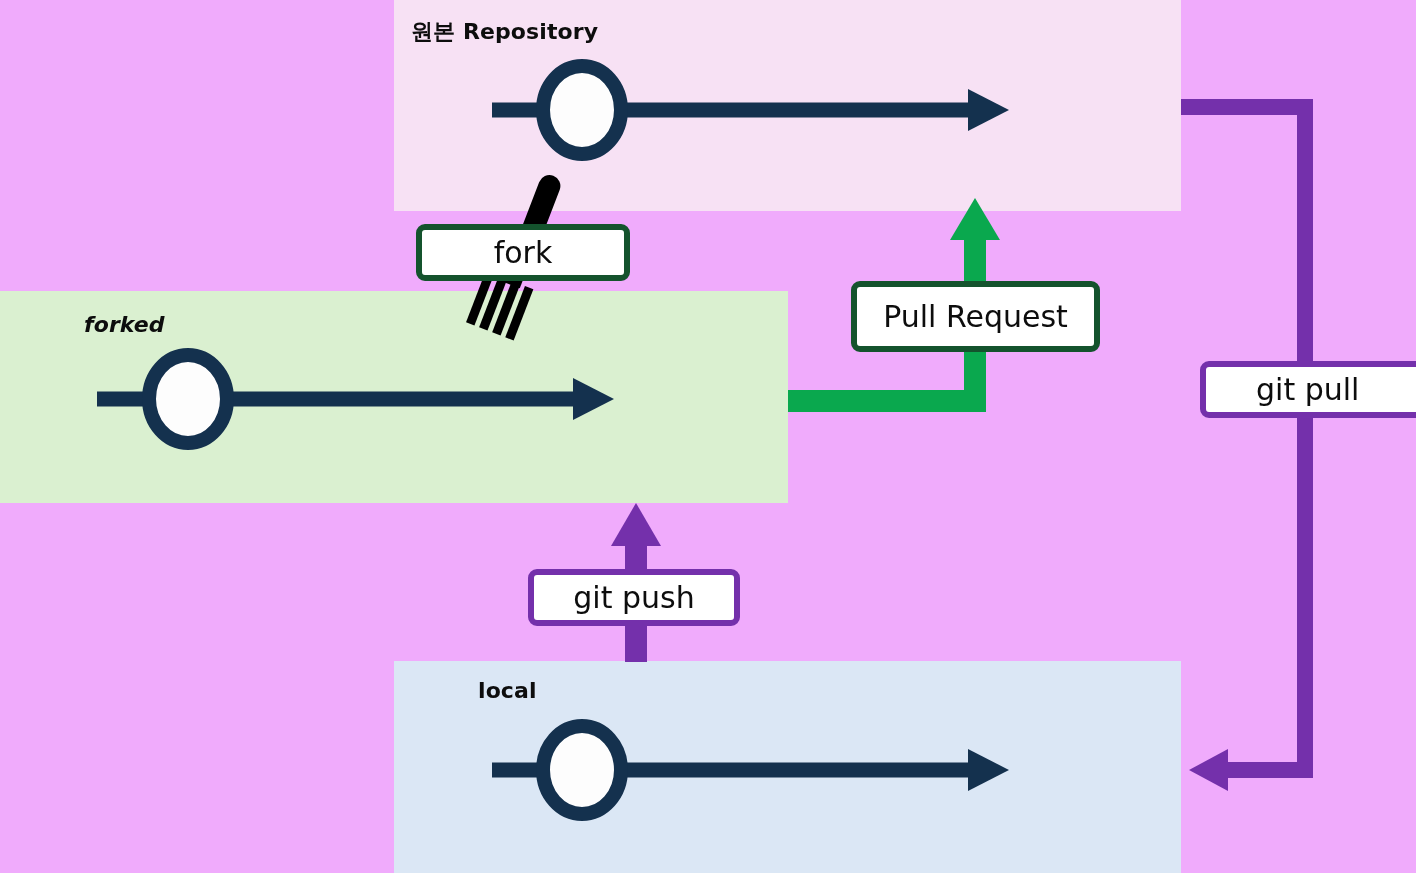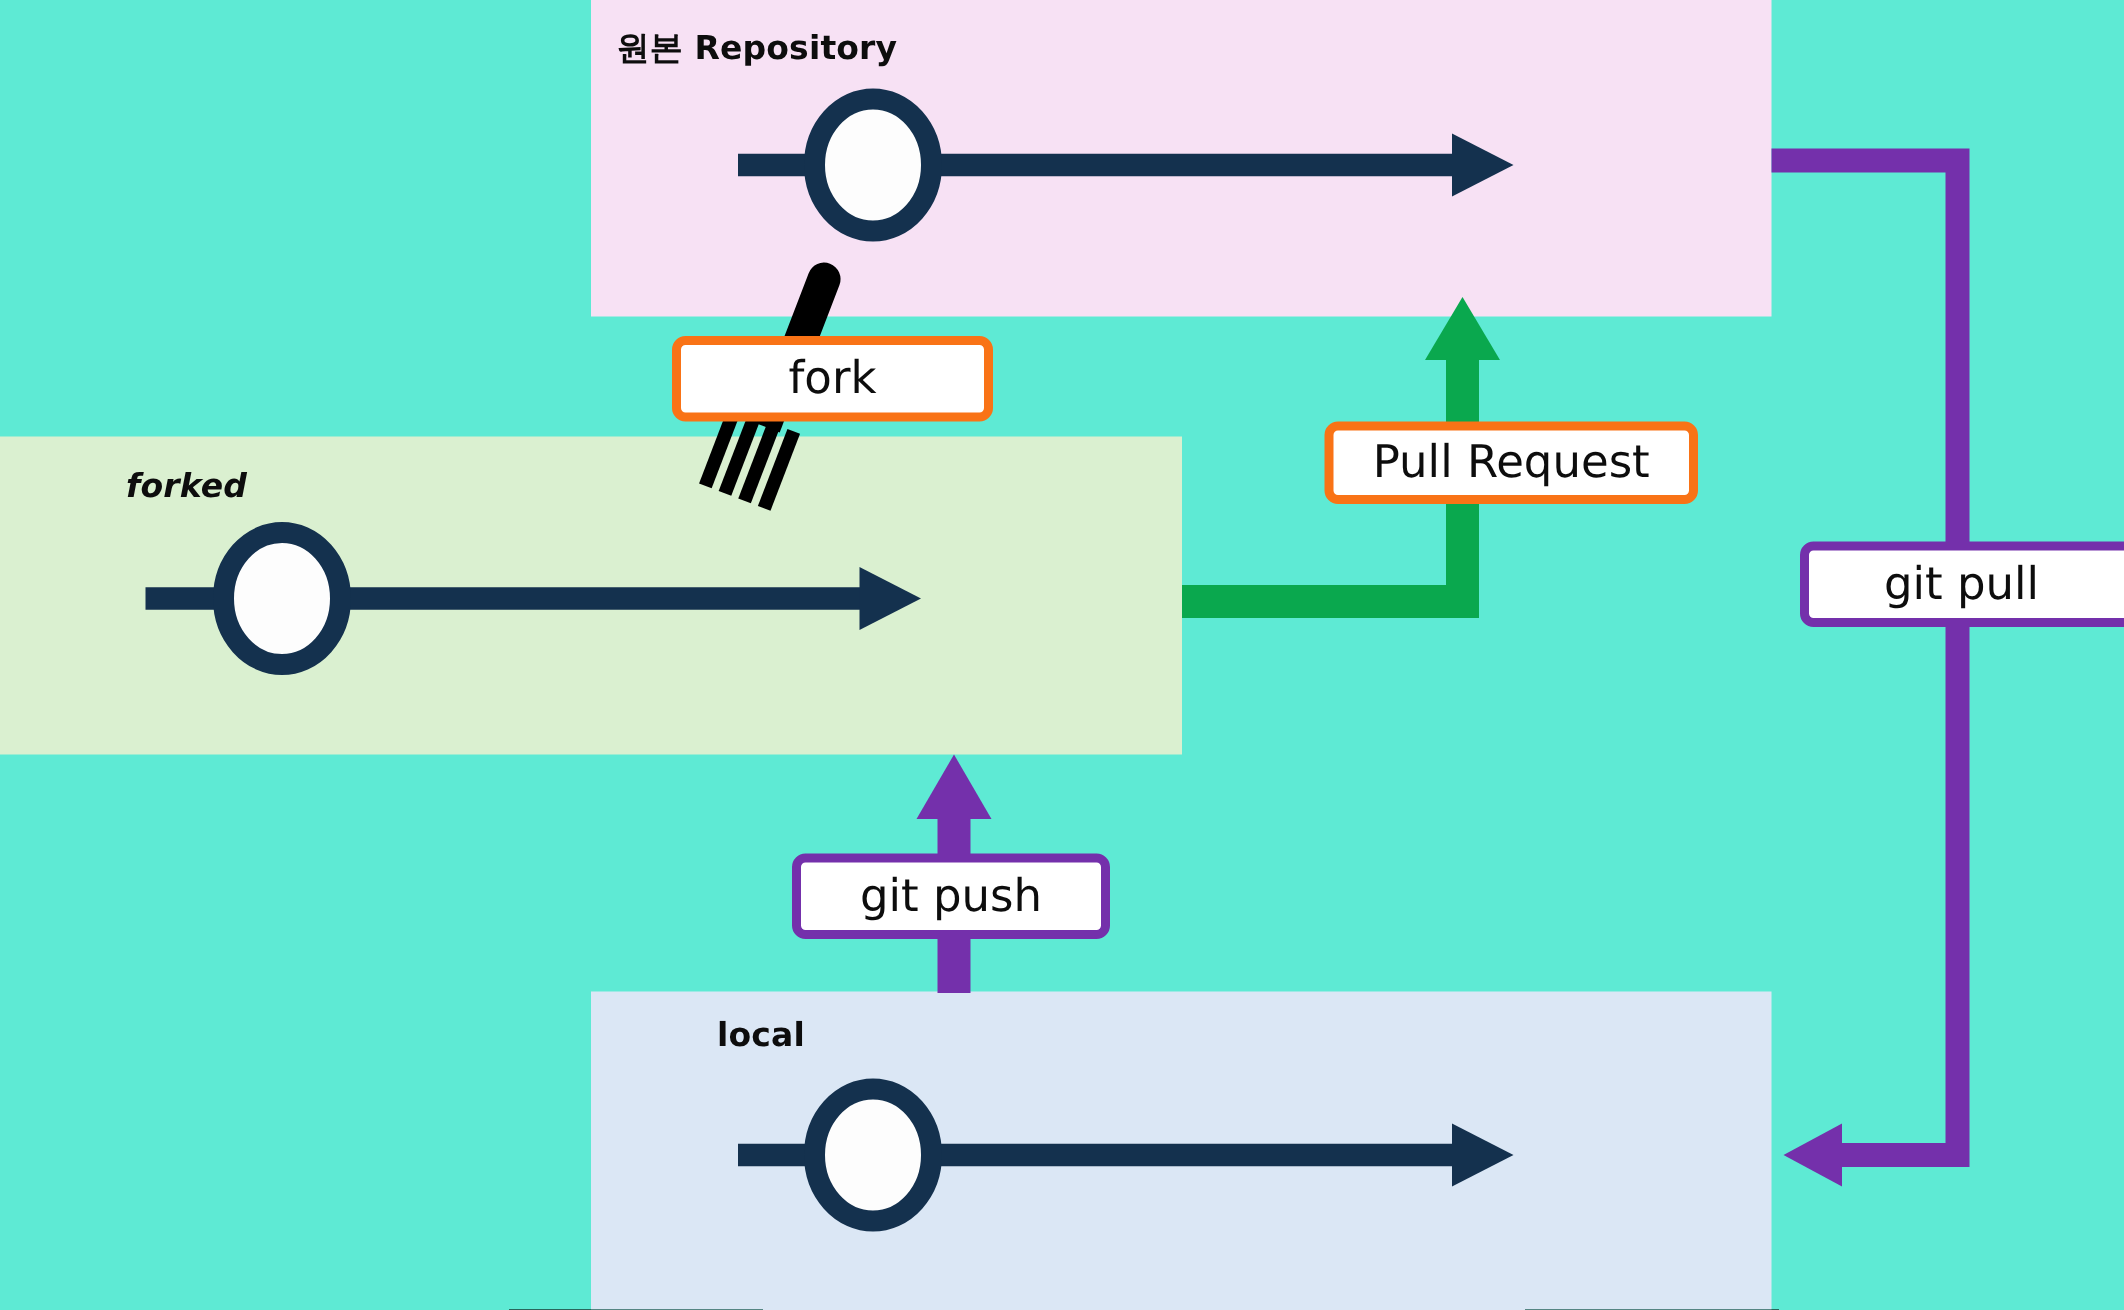--- a/index.html
+++ b/index.html
@@ -10,21 +10,21 @@
   body {
     width: 1416px;
     height: 873px;
     overflow: hidden;
     font-family: "DejaVu Sans", "Liberation Sans", sans-serif;
   }
   #stage {
     position: relative;
     width: 1416px;
     height: 873px;
-    background: #5eead4;
+    background: #f0abfc;
   }
 
   
   .panel {
     position: absolute;
     box-sizing: border-box;
   }
   #panel-upstream {
     left: 394px;
     top: 0px;
@@ -71,29 +71,29 @@
     position: absolute;
     box-sizing: border-box;
     background: #ffffff;
     display: flex;
     align-items: center;
     justify-content: center;
     border-radius: 9px;
     color: #0d0d0d;
     white-space: nowrap;
   }
-  .callout.green  { border: 6px solid #f97316; margin-left: 32px; }
+  .callout.green  { border: 6px solid #14532d; }
   .callout.purple { border: 6px solid #7430ab; }
 
   #callout-fork {
     left: 416px; top: 224px; width: 214px; height: 57px;
     font-size: 30px;
   }
   #callout-pull-request {
-    left: 851px; top: 281px; width: 249px; height: 55px;
+    left: 851px; top: 281px; width: 249px; height: 71px;
     font-size: 30px;
   }
   #callout-git-push {
     left: 528px; top: 569px; width: 212px; height: 57px;
     font-size: 30px;
   }
   #callout-git-pull {
     left: 1200px; top: 361px; width: 238px; height: 57px;
     font-size: 30px;
     justify-content: flex-start;

